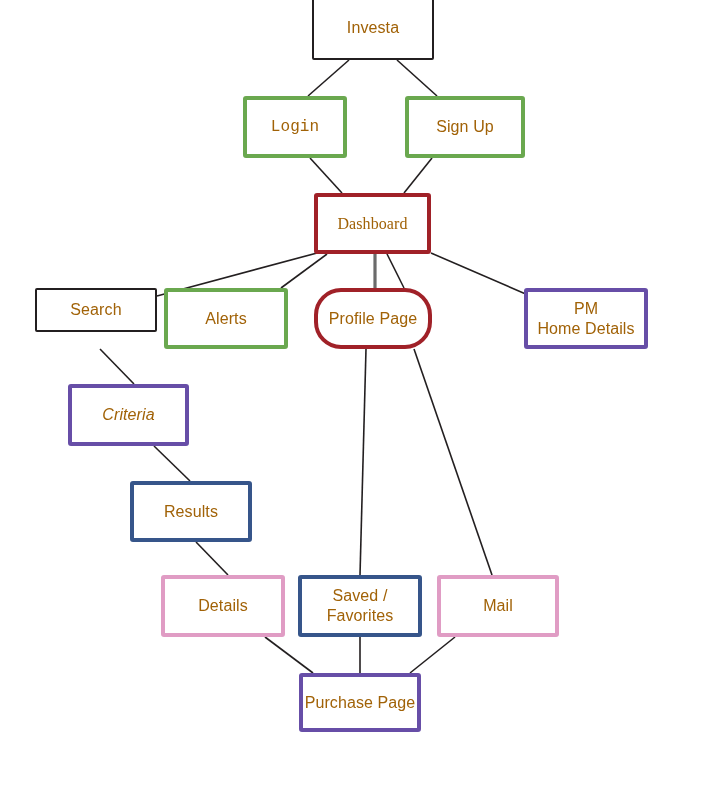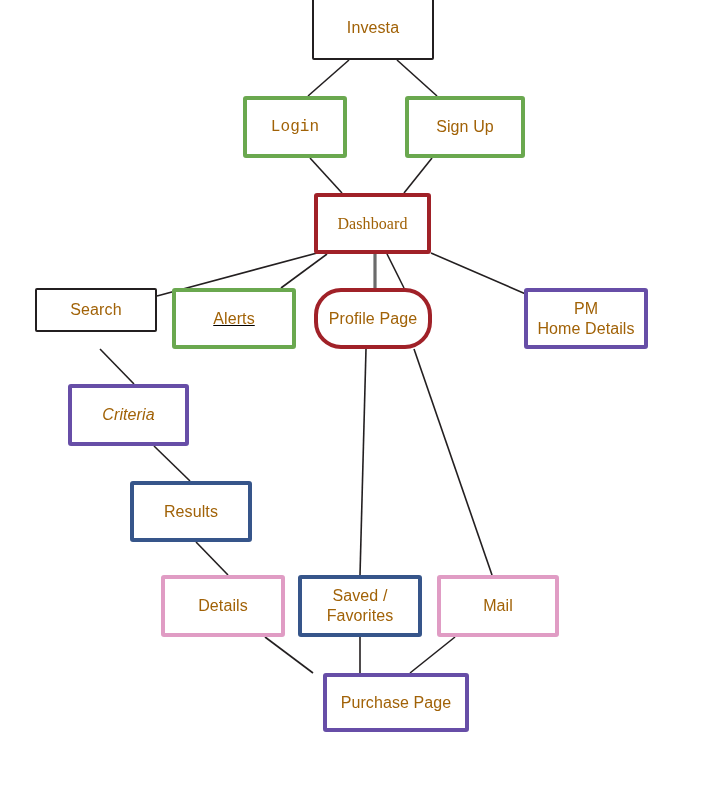--- a/index.html
+++ b/index.html
@@ -82,21 +82,21 @@
       </div>
       <div class="node" style="left: 381px; top: 96px; width: 120px; height: 62px; border-color: rgb(106, 168, 79); margin-left: 24px;">
         <span class="node-label">Sign Up</span>
       </div>
       <div class="node" style="left: 314px; top: 193px; width: 117px; height: 61px; border-color: rgb(160, 33, 40); font-family: Liberation Serif, serif;">
         <span class="node-label">Dashboard</span>
       </div>
       <div class="node thin" style="left: 35px; top: 288px; width: 122px; height: 44px; border-color: rgb(35, 31, 32);">
         <span class="node-label">Search</span>
       </div>
-      <div class="node" style="left: 172px; top: 288px; width: 124px; height: 61px; border-color: rgb(106, 168, 79); text-decoration: underline;">
+      <div class="node" style="left: 164px; top: 288px; width: 124px; height: 61px; border-color: rgb(106, 168, 79);">
         <span class="node-label">Alerts</span>
       </div>
       <div class="node" style="left: 314px; top: 288px; width: 118px; height: 61px; border-color: rgb(160, 33, 40); border-radius: 27px;">
         <span class="node-label">Profile Page</span>
       </div>
       <div class="node" style="left: 524px; top: 288px; width: 124px; height: 61px; border-color: rgb(103, 78, 167);">
         <span class="node-label">PM
 Home Details</span>
       </div>
       <div class="node" style="left: 68px; top: 384px; width: 121px; height: 62px; border-color: rgb(103, 78, 167); font-style: italic;">
@@ -108,17 +108,17 @@
       <div class="node" style="left: 161px; top: 575px; width: 124px; height: 62px; border-color: rgb(224, 156, 196);">
         <span class="node-label">Details</span>
       </div>
       <div class="node" style="left: 298px; top: 575px; width: 124px; height: 62px; border-color: rgb(54, 85, 138);">
         <span class="node-label">Saved /
 Favorites</span>
       </div>
       <div class="node" style="left: 437px; top: 575px; width: 122px; height: 62px; border-color: rgb(224, 156, 196);">
         <span class="node-label">Mail</span>
       </div>
-      <div class="node" style="left: 299px; top: 673px; width: 146px; height: 59px; border-color: rgb(103, 78, 167); margin-left: 24px;">
+      <div class="node" style="left: 299px; top: 673px; width: 122px; height: 59px; border-color: rgb(103, 78, 167);">
         <span class="node-label">Purchase Page</span>
       </div>
     </div>
 </div>
 
 </body></html>

